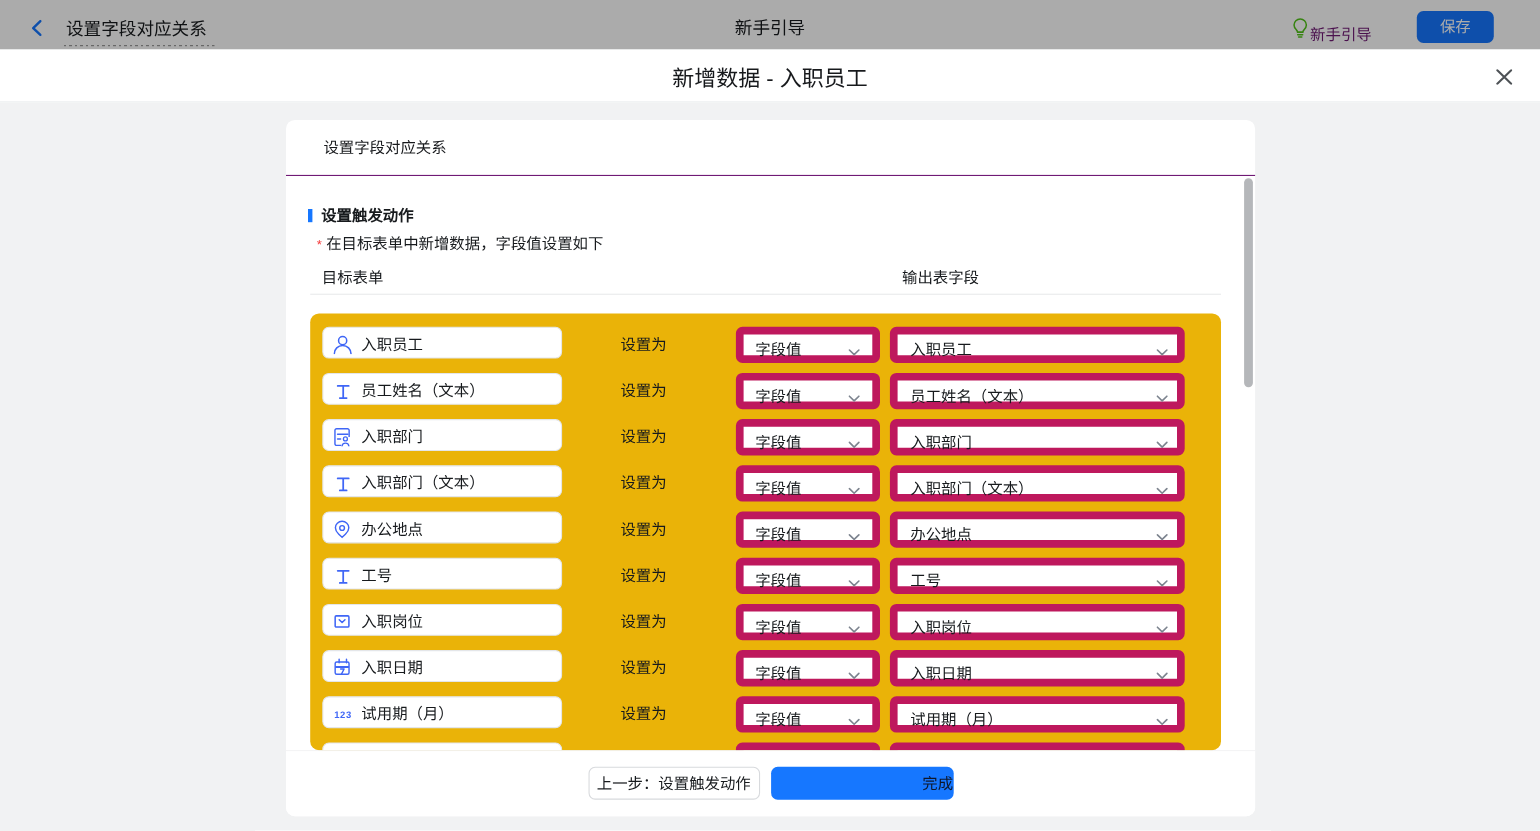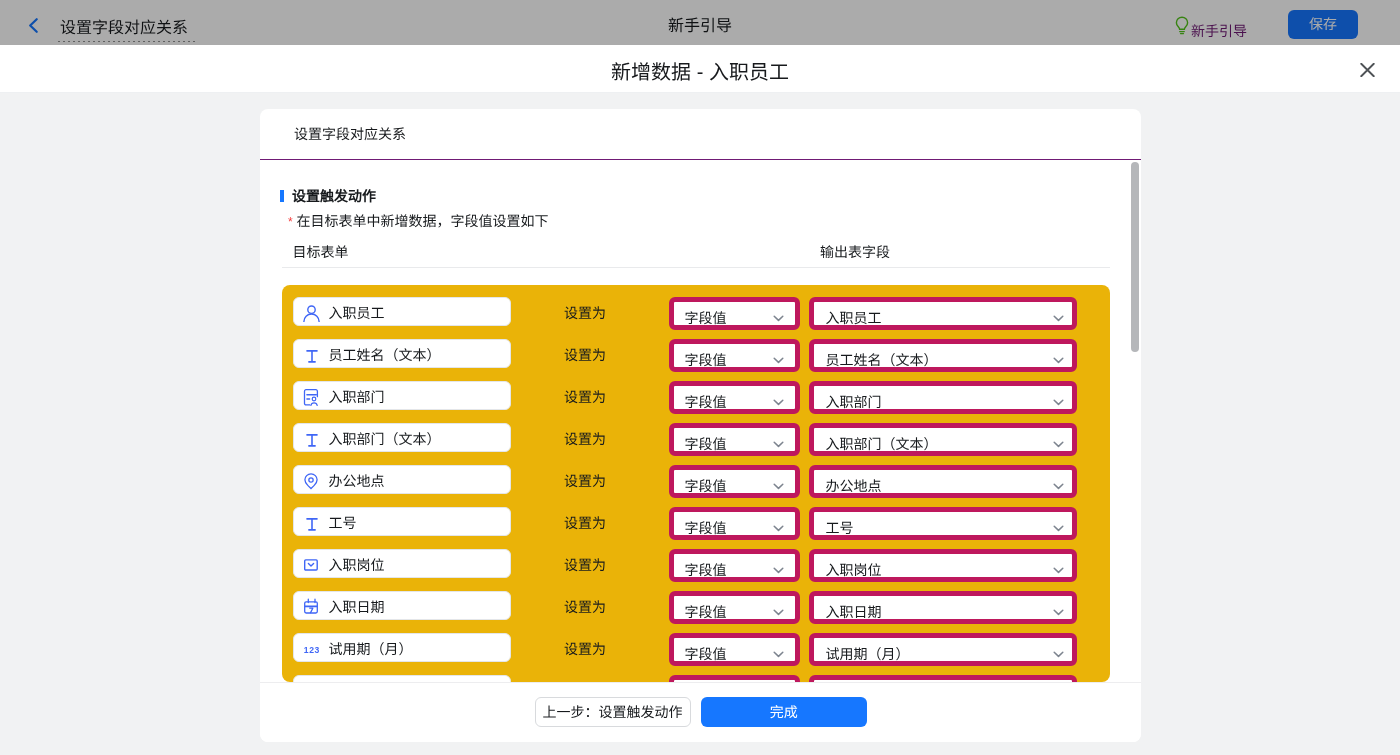--- a/index.html
+++ b/index.html
@@ -29,35 +29,35 @@
   .desc { position:absolute; left:36.5px; top:105px; font-size:14px; line-height:14px;text-align:right; }
   .col1 { position:absolute; left:32.5px; top:136px; font-size:14px; line-height:14px; }
   .col2 { position:absolute; left:560px; top:136px; font-size:14px; line-height:14px; }
   .cdiv { position:absolute; left:22px; top:158px; width:828px; height:1px; background:#e9eaec; }
   .rows { position:absolute; left:22px; top:176px; width:828px; height:397px; background:#eab308; border-radius:8px; overflow:hidden; }
 
   .inbox { position:absolute; left:10.5px; width:218px; height:29px; background:#fff; border:1px solid #e4e6e9; border-radius:6px; }
   .inbox .ic { position:absolute; left:9.5px; top:3.5px; }
   .inbox .tx { position:absolute; left:35px; top:7px; font-size:14px; line-height:16px; color:#171a1d; white-space:nowrap; }
   .setas { position:absolute; left:253px; width:100px; height:29px; text-align:center; line-height:32px; font-size:14px; color:#171a1d; }
-  .sel { position:absolute; height:33px; background:#fff; border:5px solid #be185d; border-radius:6px; }
+  .sel { position:absolute; height:33px; background:#fff; border:7px solid #be185d; border-radius:6px;font-family:Liberation Mono, monospace; }
   .sel .tx { position:absolute; left:10.5px; top:8px; font-size:14px; line-height:16px; color:#171a1d; white-space:nowrap; }
   .sel .ar { position:absolute; right:11px; top:13px; }
   .sel .ar svg, .inbox .ic svg { display:block; }
   .sel1 { left:387px; width:131px; }
   .sel2 { left:526.5px; width:268.5px; }
   .sel2 .tx { left:12px; }
   .sel2 .ar { right:8px; }
 
   .thumb { position:absolute; left:871px; top:53px; width:8px; height:190px; background:#b5b7ba; border-radius:4px; }
 
   .cfoot { position:absolute; left:0; bottom:0; width:100%; height:60px; background:#fff; border-top:1px solid #ededef; border-radius:0 0 8px 8px; display:flex; align-items:center; justify-content:center; gap:10.5px; }
   .cfoot .btn { margin-top:-2px; }
   .btn { height:30px; border:1px solid #d8dadd; border-radius:6px; background:#fff; font-size:14px; color:#171a1d; text-align:center; line-height:28px; }
-  .btn-prim { background:#1677ff; border-color:#1677ff; color:#ffffff; line-height:30px; border:none; }
+  .btn-prim { background:#1677ff; border-color:#1677ff; color:#0f172a; line-height:30px; border:none;text-align:right; }
 </style>
 </head>
 <body>
 
 <div class="topbar">
   <svg class="abs" style="left:28px;top:18px" width="10" height="15" viewBox="0 0 10 15">
       <path d="M8.7 1.2 L2.2 7.5 L8.7 13.8" fill="none" stroke="#1677ff" stroke-width="2.2" stroke-linecap="round" stroke-linejoin="round"></path>
     </svg>
   <span class="tb-title">设置字段对应关系</span>
   <div class="tb-dots"></div>

